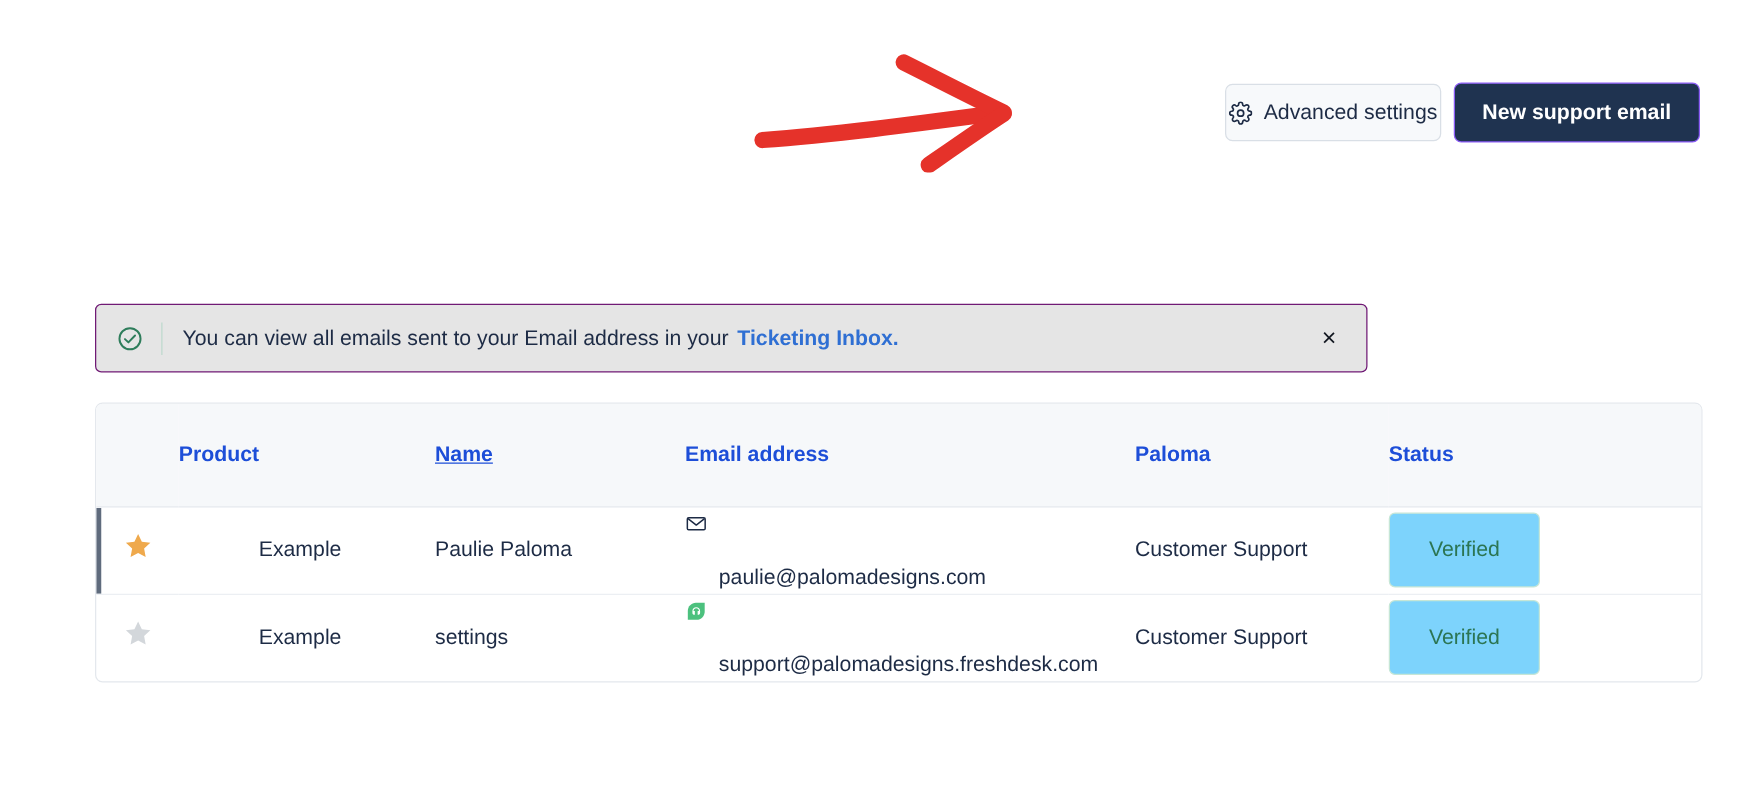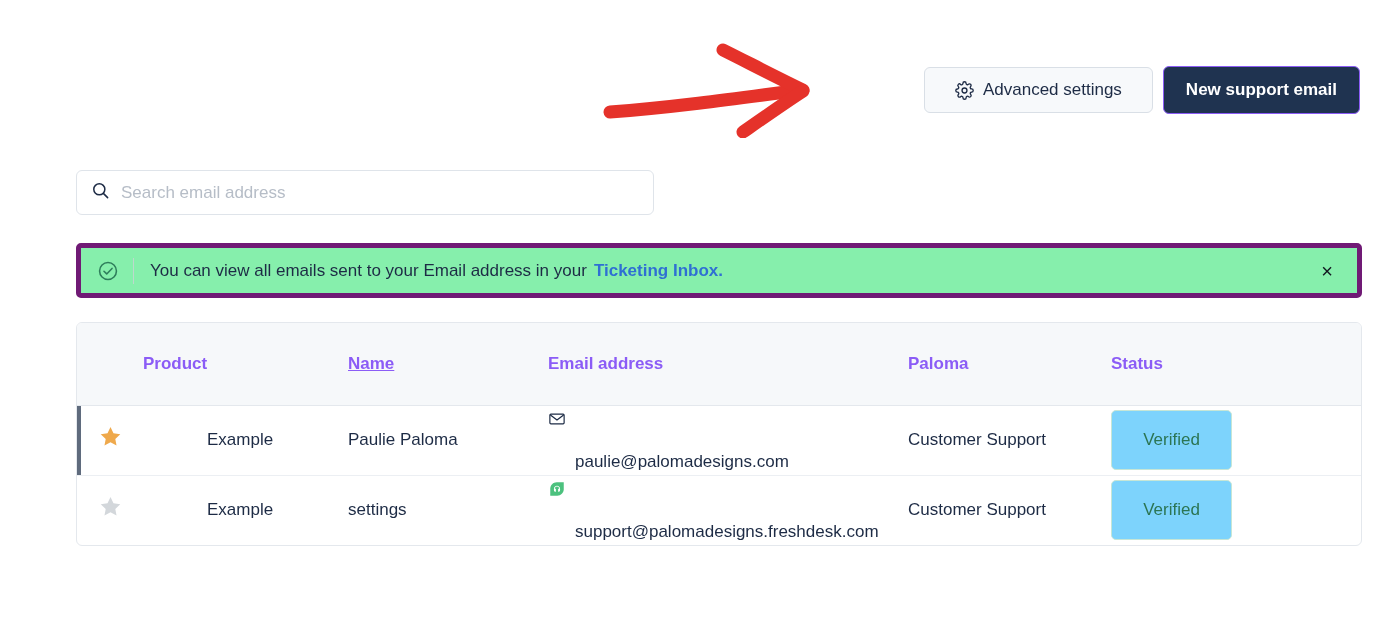--- a/index.html
+++ b/index.html
@@ -57,21 +57,21 @@
     font-size: 17px;
     border-radius: 6px;
     cursor: pointer;
     display: inline-flex;
     align-items: center;
     justify-content: center;
     white-space: nowrap;
   }
   .btn-secondary {
     height: 46px;
-    padding: 0 30px;
+    padding: 0 2px;
     background: #f7f9fb;
     border: 1px solid #d9dfe6;
     color: #1d2b45;
     gap: 9px;
   }
   .btn-secondary .gear {
     display: inline-flex;
     align-items: center;
     line-height: 0;
   }
@@ -121,24 +121,24 @@
     height: 100%;
     padding: 0;
   }
   .search-input::placeholder { color: #b6bdc7; }
 
   
   .banner {
     position: absolute;
     left: 76px;
     top: 243px;
-    width: 1286px;
+    width: 1018px;
     height: 55px;
-    background: #86efac;
-    border: 5px solid #701a75;
+    background: #e5e5e5;
+    border: 1px solid #701a75;
     border-radius: 5px;
     display: flex;
     align-items: center;
     padding: 0 18px 0 16px;
   }
   .banner-icon {
     display: inline-flex;
     align-items: center;
     line-height: 0;
     flex: 0 0 auto;
@@ -186,21 +186,21 @@
   table.email-table {
     width: 100%;
     border-collapse: collapse;
     table-layout: fixed;
   }
   table.email-table thead th {
     background: #f6f8fa;
     text-align: left;
     font-size: 17px;
     font-weight: bold;
-    color: #8b5cf6;
+    color: #1d4ed8;
     padding: 20px 0 20px 0;
     height: 82px;
     border-bottom: 1px solid #e4e8ed;
     vertical-align: middle;
   }
   .col-star  { width: 66px; }
   .col-prod  { width: 205px; }
   .col-name  { width: 200px; }
   .col-email { width: 360px; }
   .col-group { width: 203px; }
@@ -286,29 +286,20 @@
 
     <svg class="annotation-arrow" viewBox="0 0 260 100" xmlns="http://www.w3.org/2000/svg">
       <g fill="none" stroke="#e5322a" stroke-width="13" stroke-linecap="round" stroke-linejoin="round">
         <path d="M14 74 C 70 70, 130 62, 205 52"></path>
         <path d="M127 12 C 155 26, 182 40, 207 52"></path>
         <path d="M147 94 C 170 78, 190 64, 207 53"></path>
       </g>
     </svg>
   </div>
 
-  <div class="search-wrap">
-    <span>
-      <svg width="19" height="19" viewBox="0 0 24 24" fill="none" stroke="#1d2b45" stroke-width="1.9" stroke-linecap="round">
-        <circle cx="10.5" cy="10.5" r="7"></circle>
-        <line x1="15.6" y1="15.6" x2="21" y2="21"></line>
-      </svg>
-    </span>
-    <input class="search-input" type="text" placeholder="Search email address" style="">
-  </div>
 
   <div class="banner">
     <span class="banner-icon">
       <svg width="22" height="22" viewBox="0 0 24 24" fill="none" stroke="#2e7d5b" stroke-width="1.7" stroke-linecap="round" stroke-linejoin="round">
         <circle cx="12" cy="12" r="9.2"></circle>
         <polyline points="7.6,12.3 10.6,15.2 16.4,9.2"></polyline>
       </svg>
     </span>
     <span class="banner-divider"></span>
     <span class="banner-text">

